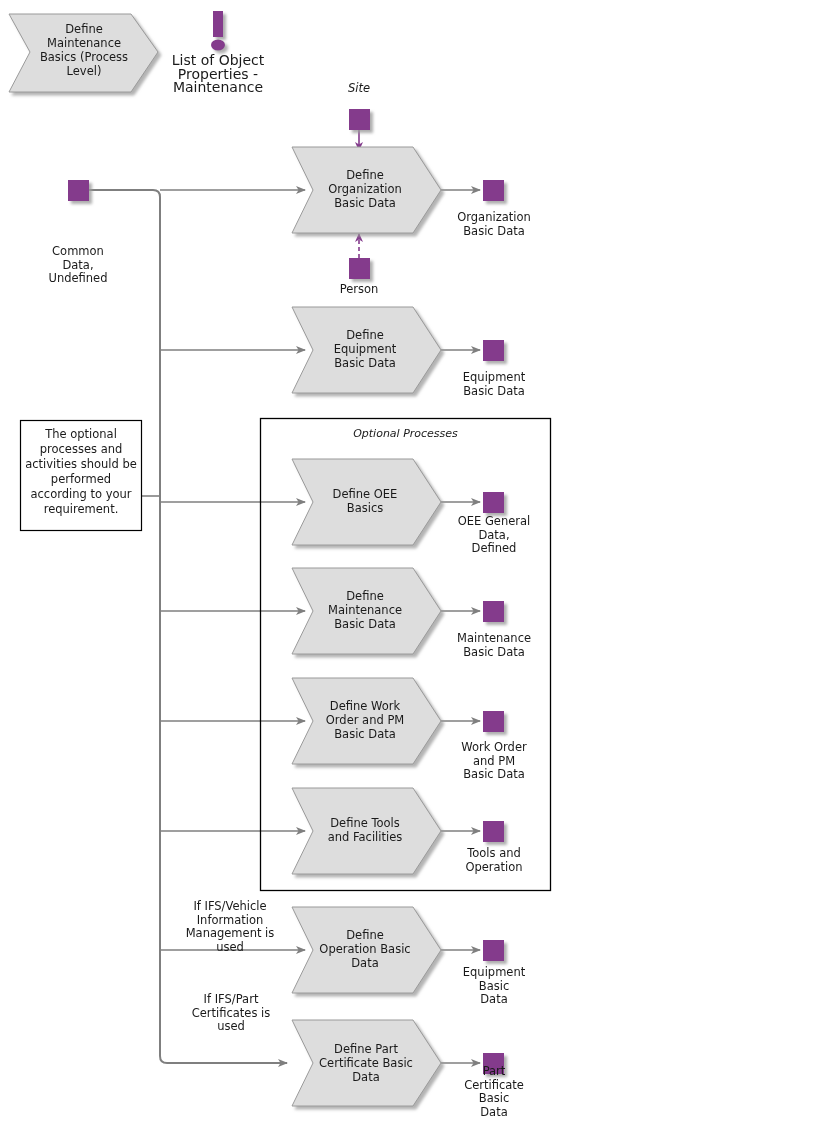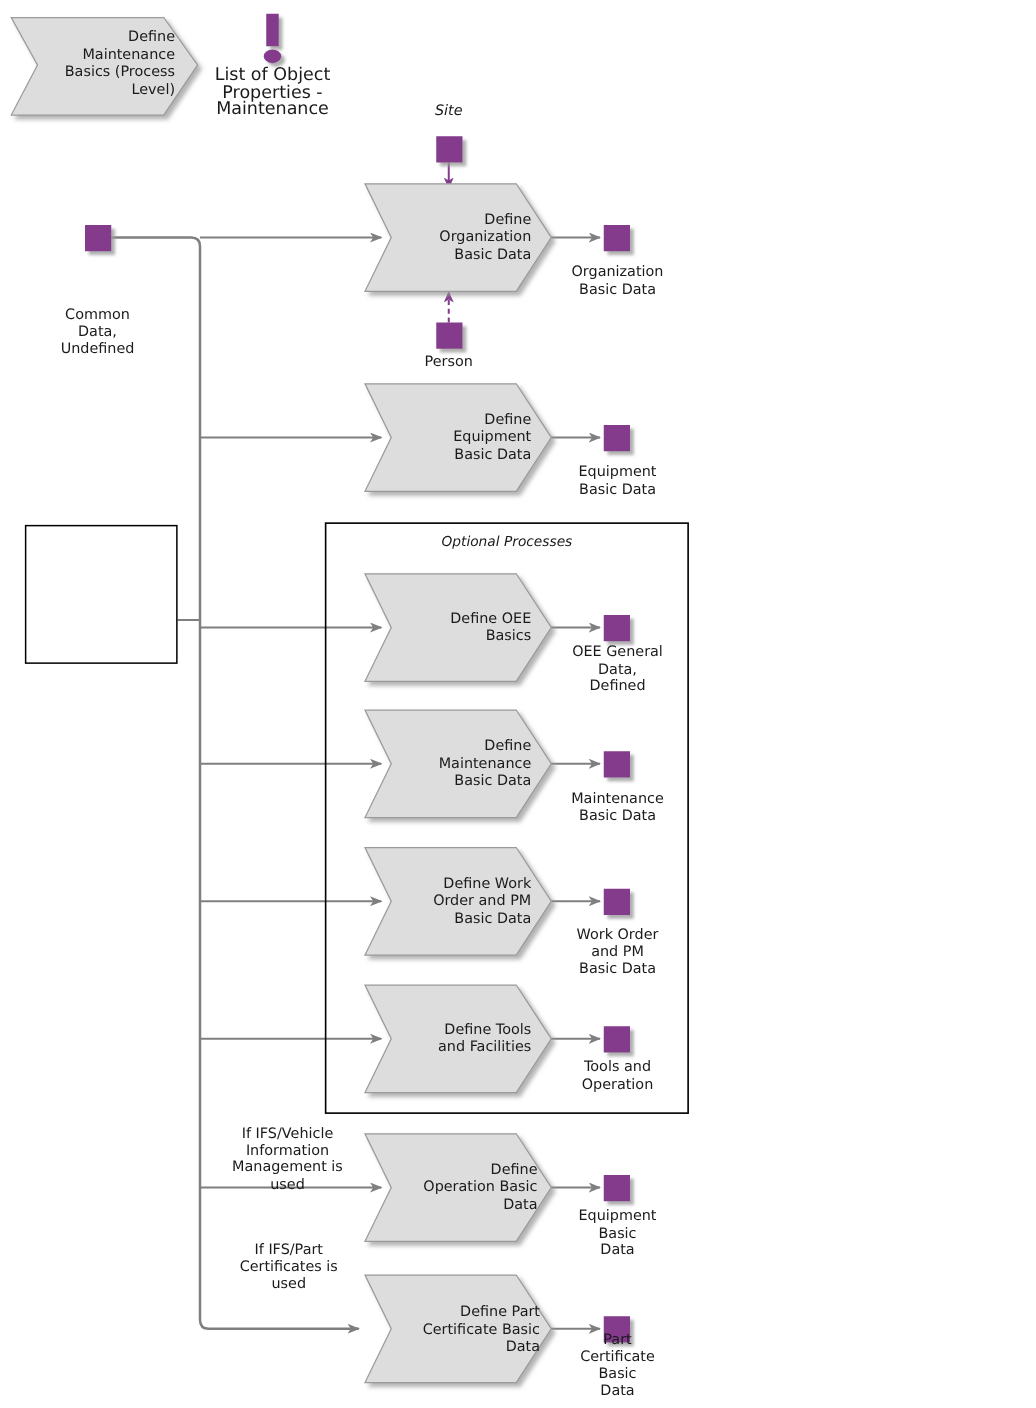--- a/index.html
+++ b/index.html
@@ -23,21 +23,20 @@
   .chev-label, .term-label, .note-text, .cond-label, .group-title, .icon-label{
     position:absolute;
     text-align:center;
     color:#1a1a1a;
     line-height:13.5px;
     pointer-events:none;
   }
   .chev-label{
     font-size:11.5px;
     line-height:14px;
-    text-align:right;
   }
   .term-label{
     font-size:11.5px;
     line-height:13.5px;
   }
   .icon-label{
     font-size:14px;
     line-height:13.5px;
   }
   .cond-label{
@@ -153,20 +152,21 @@
 Maintenance</div>
 
   <div class="term-label" style="left: 18px; top: 205px; width: 120px; white-space: pre-line; margin-top: 40px;">Common
 Data,
 Undefined</div>
 
   <div class="term-label" style="left:319px; top:82px; width:80px;font-style:italic;">Site</div>
 
   <div class="term-label" style="left:319px; top:283px; width:80px;">Person</div>
 
+  <div class="note-text" style="left:24px; top:427px; width:114px;">The optional processes and activities should be performed according to your requirement.</div>
 
   <div class="group-title" style="left:310px; top:427px; width:191px;font-style:italic;">Optional Processes</div>
 
   <div class="chev-label" style="left: 305px; top: 168px; width: 120px; white-space: pre-line;">Define
 Organization
 Basic Data</div>
   <div class="term-label" style="left: 440px; top: 211px; width: 108px; white-space: pre-line;">Organization
 Basic Data</div>
 
   <div class="chev-label" style="left: 305px; top: 328px; width: 120px; white-space: pre-line;">Define

